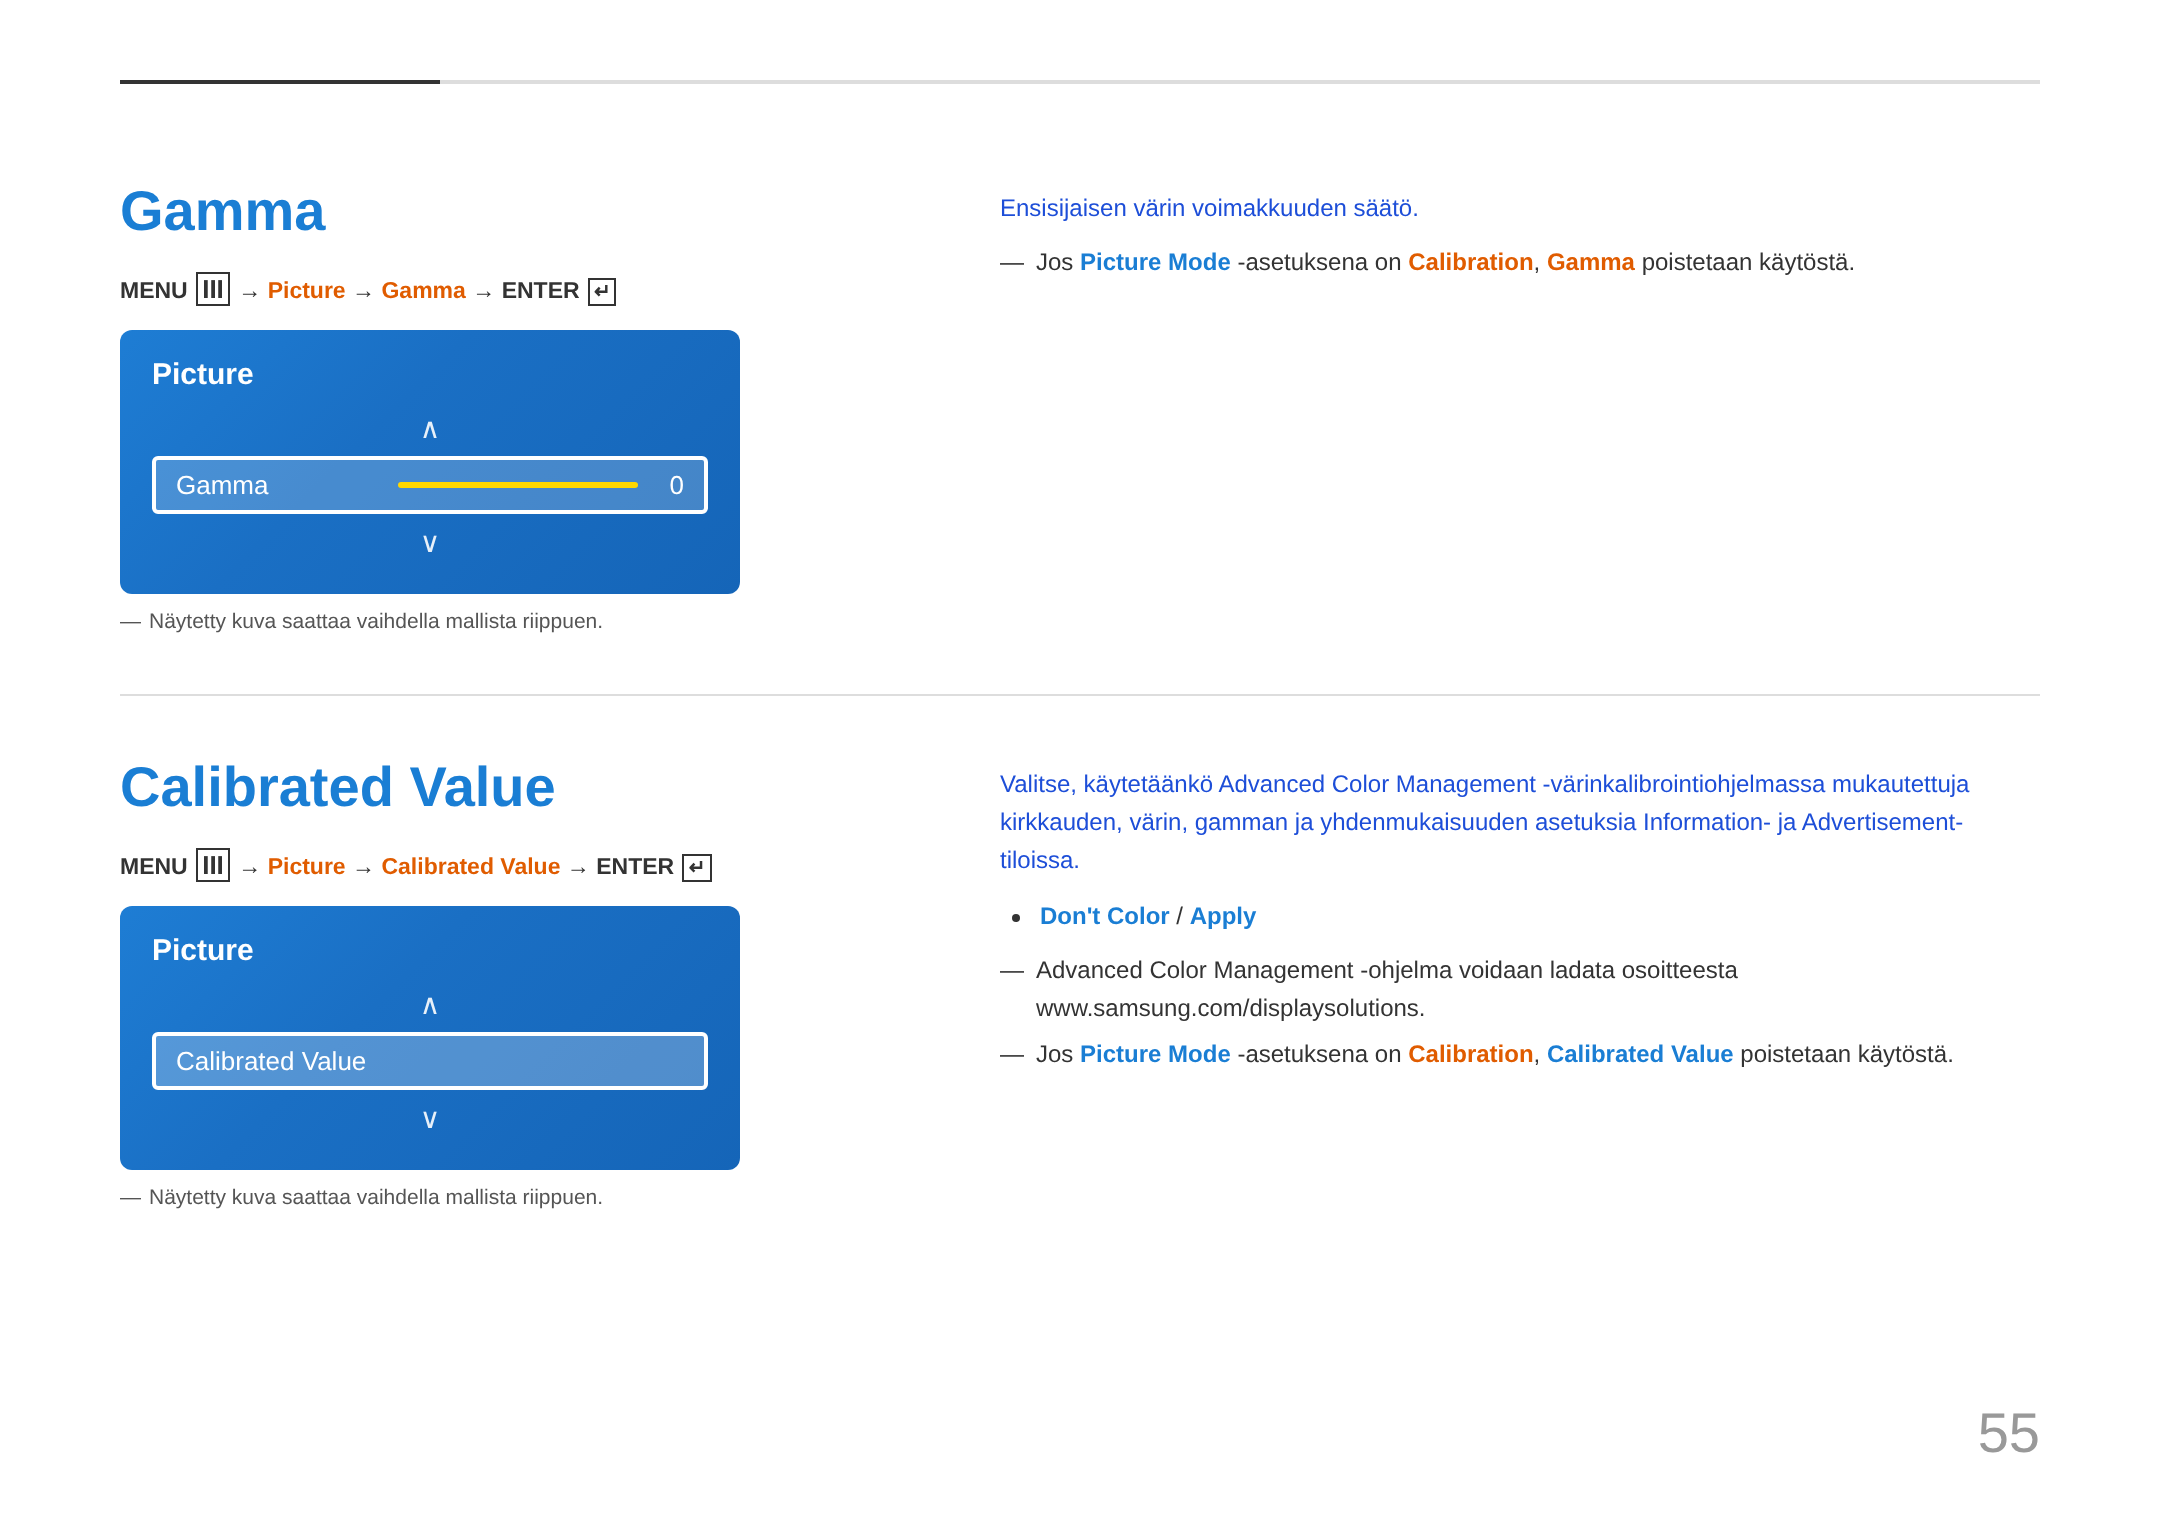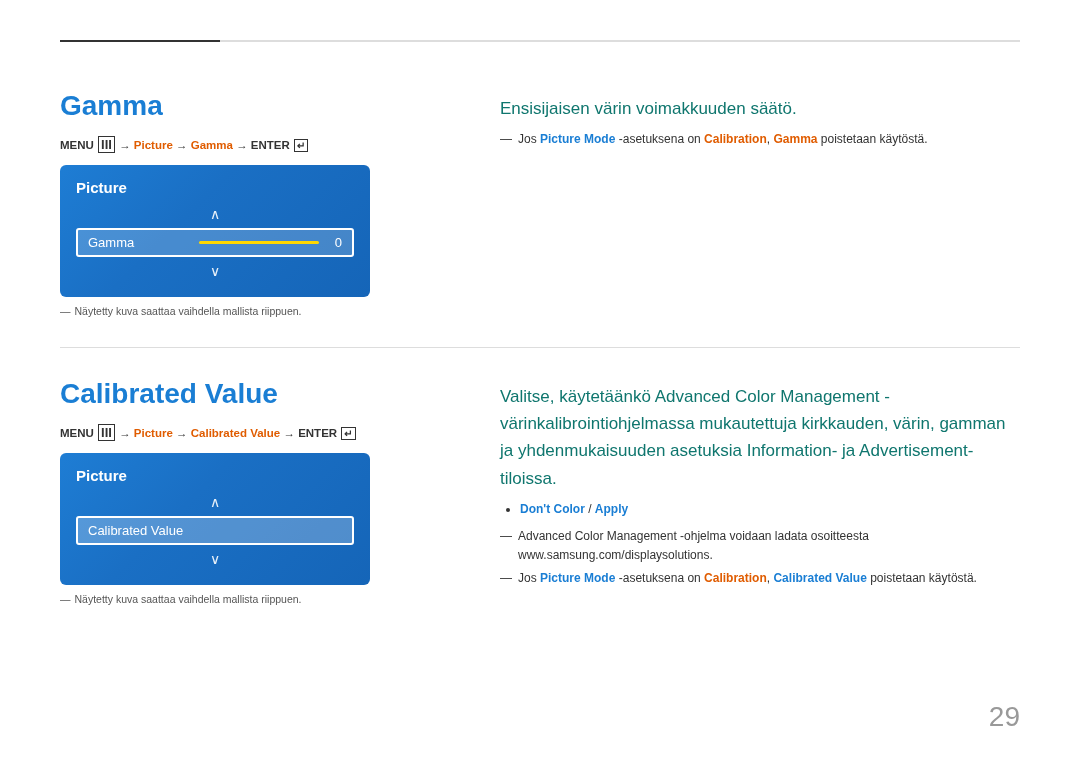--- a/index.html
+++ b/index.html
@@ -175,22 +175,22 @@
       font-size: 10.5px;
       color: #555;
     }
 
     .note-dash {
       color: #555;
     }
 
     
     .right-description {
-      font-size: 17px;
-      color: #0f766e;
+      font-size: 12px;
+      color: #1d4ed8;
       line-height: 1.6;
       margin-bottom: 8px;
     }
 
     .right-note {
       font-size: 12px;
       color: #333;
       line-height: 1.6;
       display: flex;
       gap: 6px;
@@ -382,14 +382,14 @@
         <div class="right-note">
           <span class="em-dash">—</span>
           <span>
             <span>Jos </span><span class="bold-text blue-text">Picture Mode</span><span> -asetuksena on </span><span class="bold-text orange-text">Calibration</span><span>, </span><span class="bold-text blue-text">Calibrated Value</span><span> poistetaan käytöstä.</span>
           </span>
         </div>
       </div>
     </div>
   </div>
 
-  <div class="page-number">29</div>
+  <div class="page-number">55</div>
 </div>
 
 </body></html>

